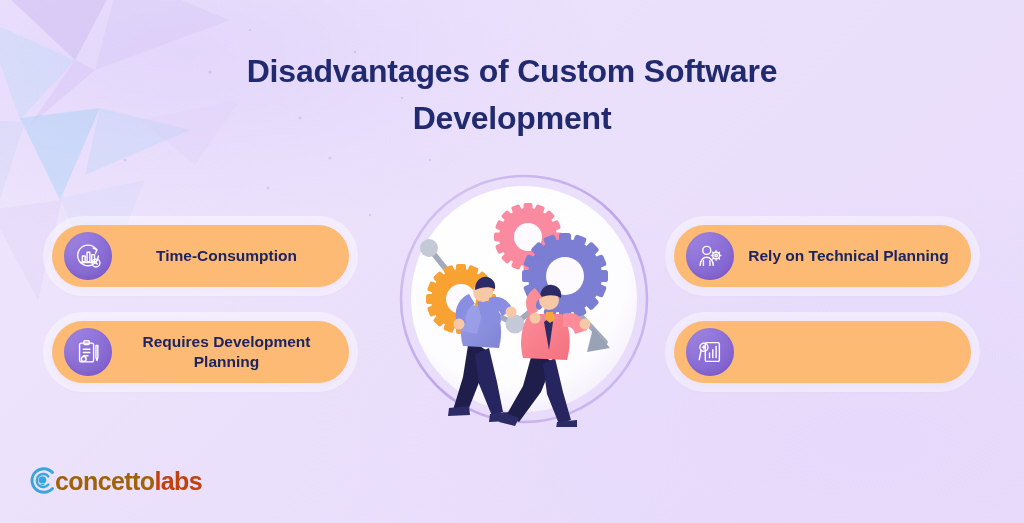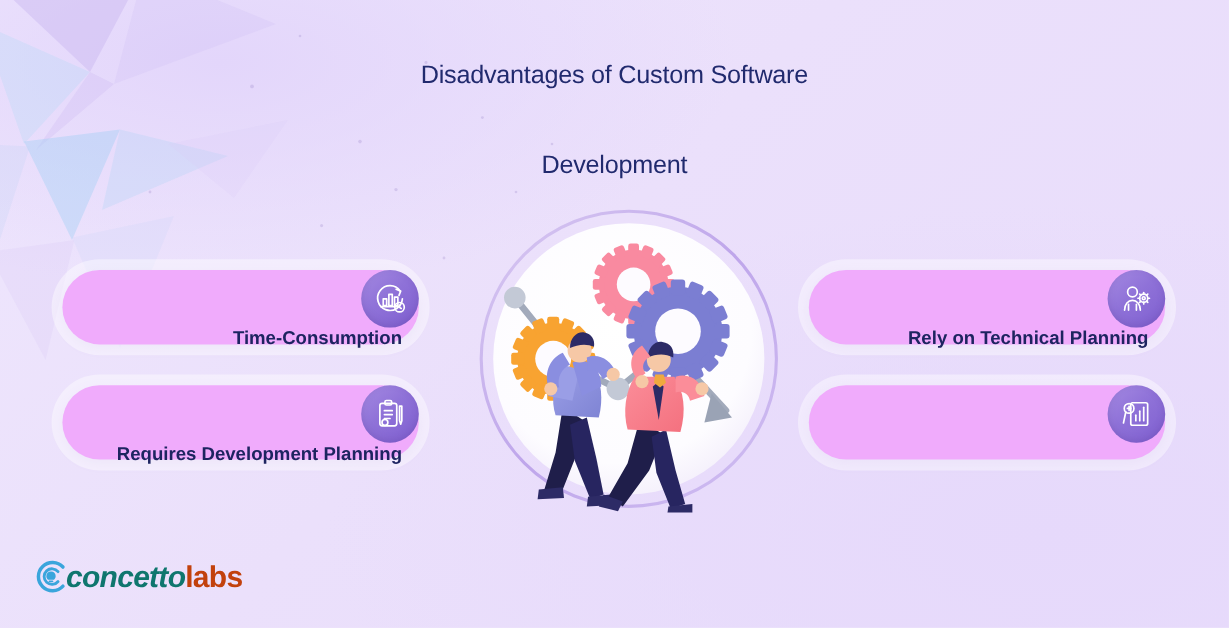--- a/index.html
+++ b/index.html
@@ -20,44 +20,43 @@
       linear-gradient(135deg,#eee6fd 0%, #ebe0fb 45%, #e8dcfb 100%);
   }
   #bg-poly{ position:absolute; left:0; top:0; width:330px; height:300px; }
   #bg-dots{ position:absolute; left:0; top:0; width:520px; height:300px; opacity:.5;}
 
   
   #title{
     position:absolute; left:0; right:0; top:48px;
     text-align:center;
     color:#212a6e;
-    font-size:21px;
-    font-weight:normal;
+    font-size:32px;
+    font-weight:bold;
     line-height:1.46;
     letter-spacing:-0.2px;
   }
-  #title .l2{ display:block;margin-top:44px; }
+  #title .l2{ display:block; }
 
   
   #center-illustration{
     position:absolute;
     left:397px; top:172px;
     width:255px; height:255px;
   }
 
   
   .card{
     position:absolute;
     display:flex;
-    align-items:flex-end;
+    align-items:center;
     height:62px;
     border-radius:40px;
-    background:#f0abfc;
+    background:#fdba74;
     box-shadow: 0 0 0 9px rgba(255,255,255,0.42), 0 3px 10px rgba(130,100,190,0.10);
-    flex-direction: column;
   }
   .card.left  { left:52px;  width:297px; }
   .card.right { left:674px; width:297px; }
   .card.row1  { top:225px; }
   .card.row2  { top:321px; }
 
   .badge{
     flex:0 0 auto;
     width:48px; height:48px;
     margin-left:12px;
@@ -83,21 +82,21 @@
     position:absolute; left:28px; top:466px;
     display:flex; align-items:center; gap:2px;
   }
   #logo-mark{ width:29px; height:29px; display:block; }
   #logo-text{
     font-size:25px; font-weight:bold;
     letter-spacing:-0.6px;
     line-height:1;
     position:relative; left:-4px; top:1px;
   }
-  #logo-text .p1{ color:#0f766e;font-style:italic; }
+  #logo-text .p1{ color:#a16207; }
   #logo-text .p2{ color:#c2410c; }
 </style>
 </head>
 <body>
 
 <div id="bg-gradient"></div>
 
 <svg id="bg-poly" viewBox="0 0 330 300">
   <g opacity="0.55">
     <polygon points="-10,-20 120,-25 75,60" fill="#b9a4ea" opacity=".55"></polygon>

